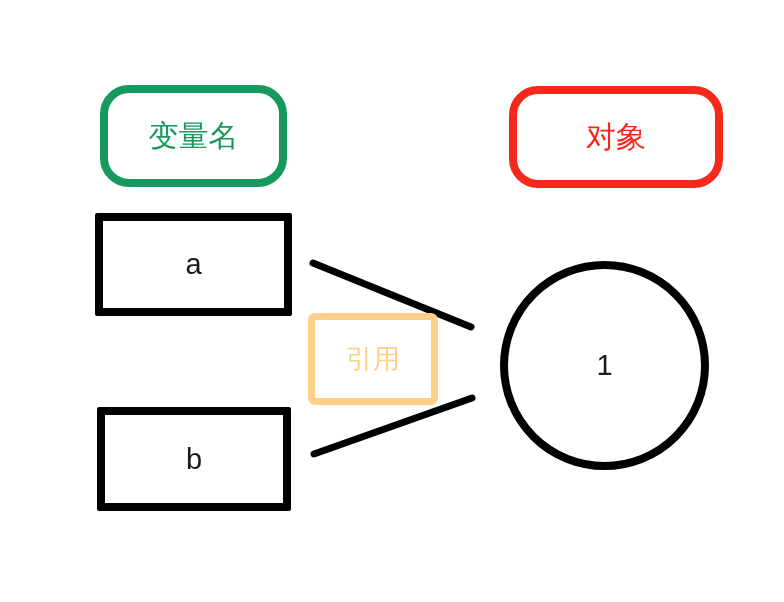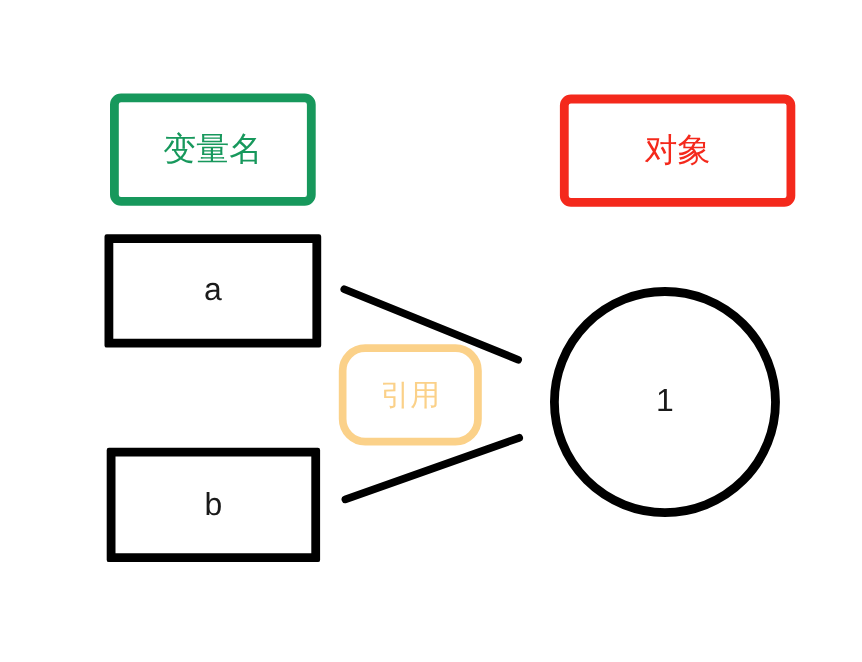--- a/index.html
+++ b/index.html
@@ -17,21 +17,21 @@
     left: 0; top: 0;
     width: 784px; height: 602px;
     pointer-events: none;
   }
   .badge {
     position: absolute;
     display: flex;
     align-items: center;
     justify-content: center;
     background: #ffffff;
-    border-radius: 10px;
+    border-radius: 29px;
     text-align: center;
     line-height: 1;
   }
   .badge-variable {
     left: 100px; top: 85px;
     width: 187px; height: 102px;
     border: 8px solid #17985c;
     color: #17985c;
     font-size: 30px;
   }
@@ -41,21 +41,21 @@
     border: 8px solid #f4291c;
     color: #f4291c;
     font-size: 30px;
   }
   .badge-reference {
     left: 308px; top: 313px;
     width: 130px; height: 92px;
     border: 7px solid #fbd189;
     color: #fbd189;
     font-size: 27px;
-    border-radius: 24px;
+    border-radius: 7px;
   }
   .var-box {
     position: absolute;
     display: flex;
     align-items: center;
     justify-content: center;
     background: #ffffff;
     border: 8px solid #000000;
     border-radius: 2px;
     color: #1a1a1a;

